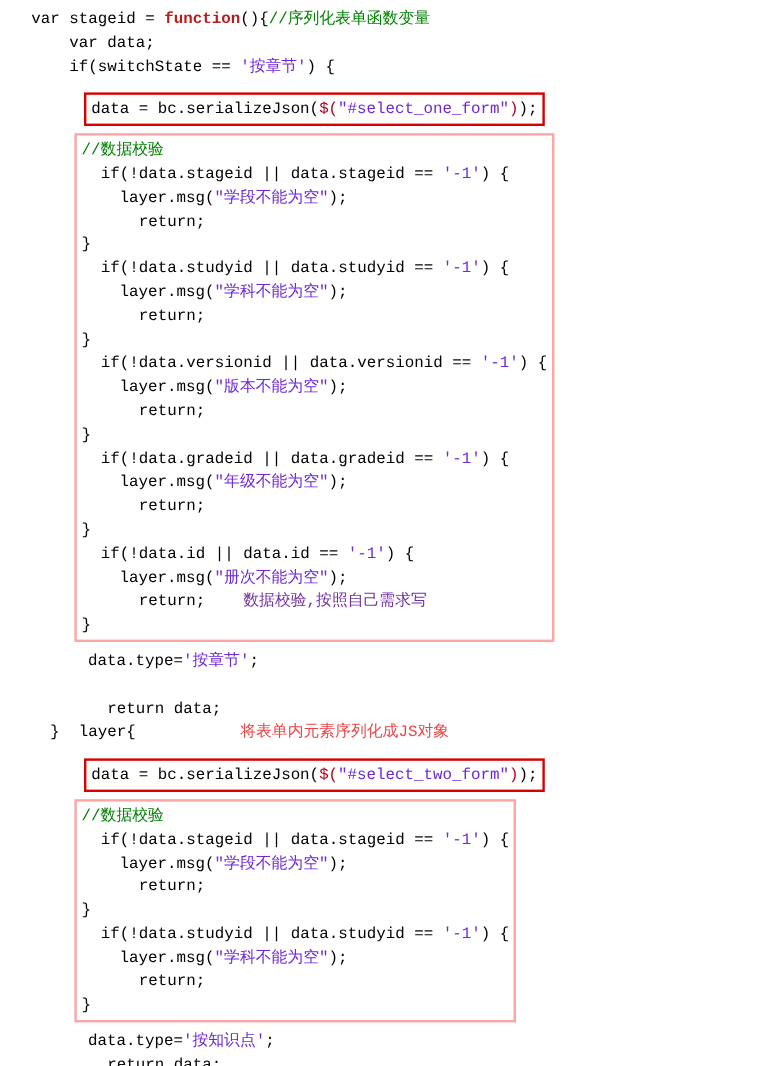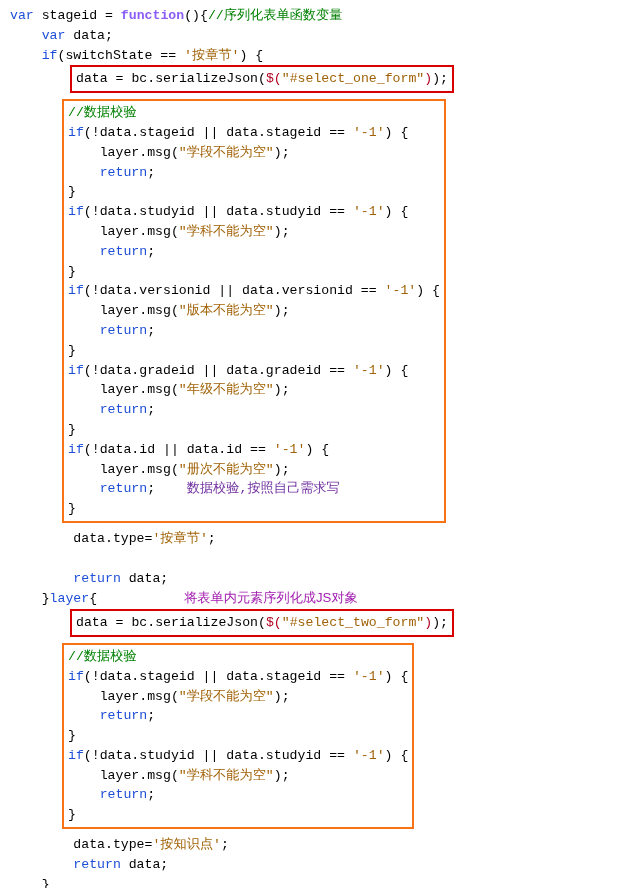--- a/index.html
+++ b/index.html
@@ -10,40 +10,40 @@
     font-size: 13.2px;
     line-height: 1.5;
     color: #000;
     width: 620px;
   }
   pre {
     margin: 0;
     white-space: pre;
     font-family: inherit;
   }
-  .kw   { color: #1d4ed8; }          
-  .fn   { color: #8b5cf6; font-weight: bold; }
-  .str  { color: #a16207; }          
+  .kw   { color: #000000; margin-left: 16px; }          
+  .fn   { color: #b91c1c; font-weight: bold; }
+  .str  { color: #6d28d9; }          
   .cmt  { color: #008000; margin-top: 39px; }          
   .jsel { color: #b00020; }
   .box-red {
     border: 2px solid #d80000;
     padding: 2px 4px;
-    margin: 0 0 6px 0;
+    margin: 12px 0 6px 0;
     display: inline-block;
   }
   .box-purple {
-    border: 2px solid #f97316;
+    border: 2px solid #fca5a5;
     padding: 2px 4px;
     margin: 0 0 6px 0;
     display: inline-block;
   }
   .annot {
-    color: #a21caf;
-    font-family: Liberation Sans, sans-serif;
+    color: #ef4444;
+    font-family: Liberation Mono, monospace;
   }
   .annot-purple {
     color: #7030a0;
   }
 </style>
 </head>
 <body>
 
 <pre><span class="kw">var</span><span> stageid = </span><span class="fn">function</span><span>(){</span><span class="cmt">//序列化表单函数变量</span>
     <span class="kw">var</span><span> data;</span>

